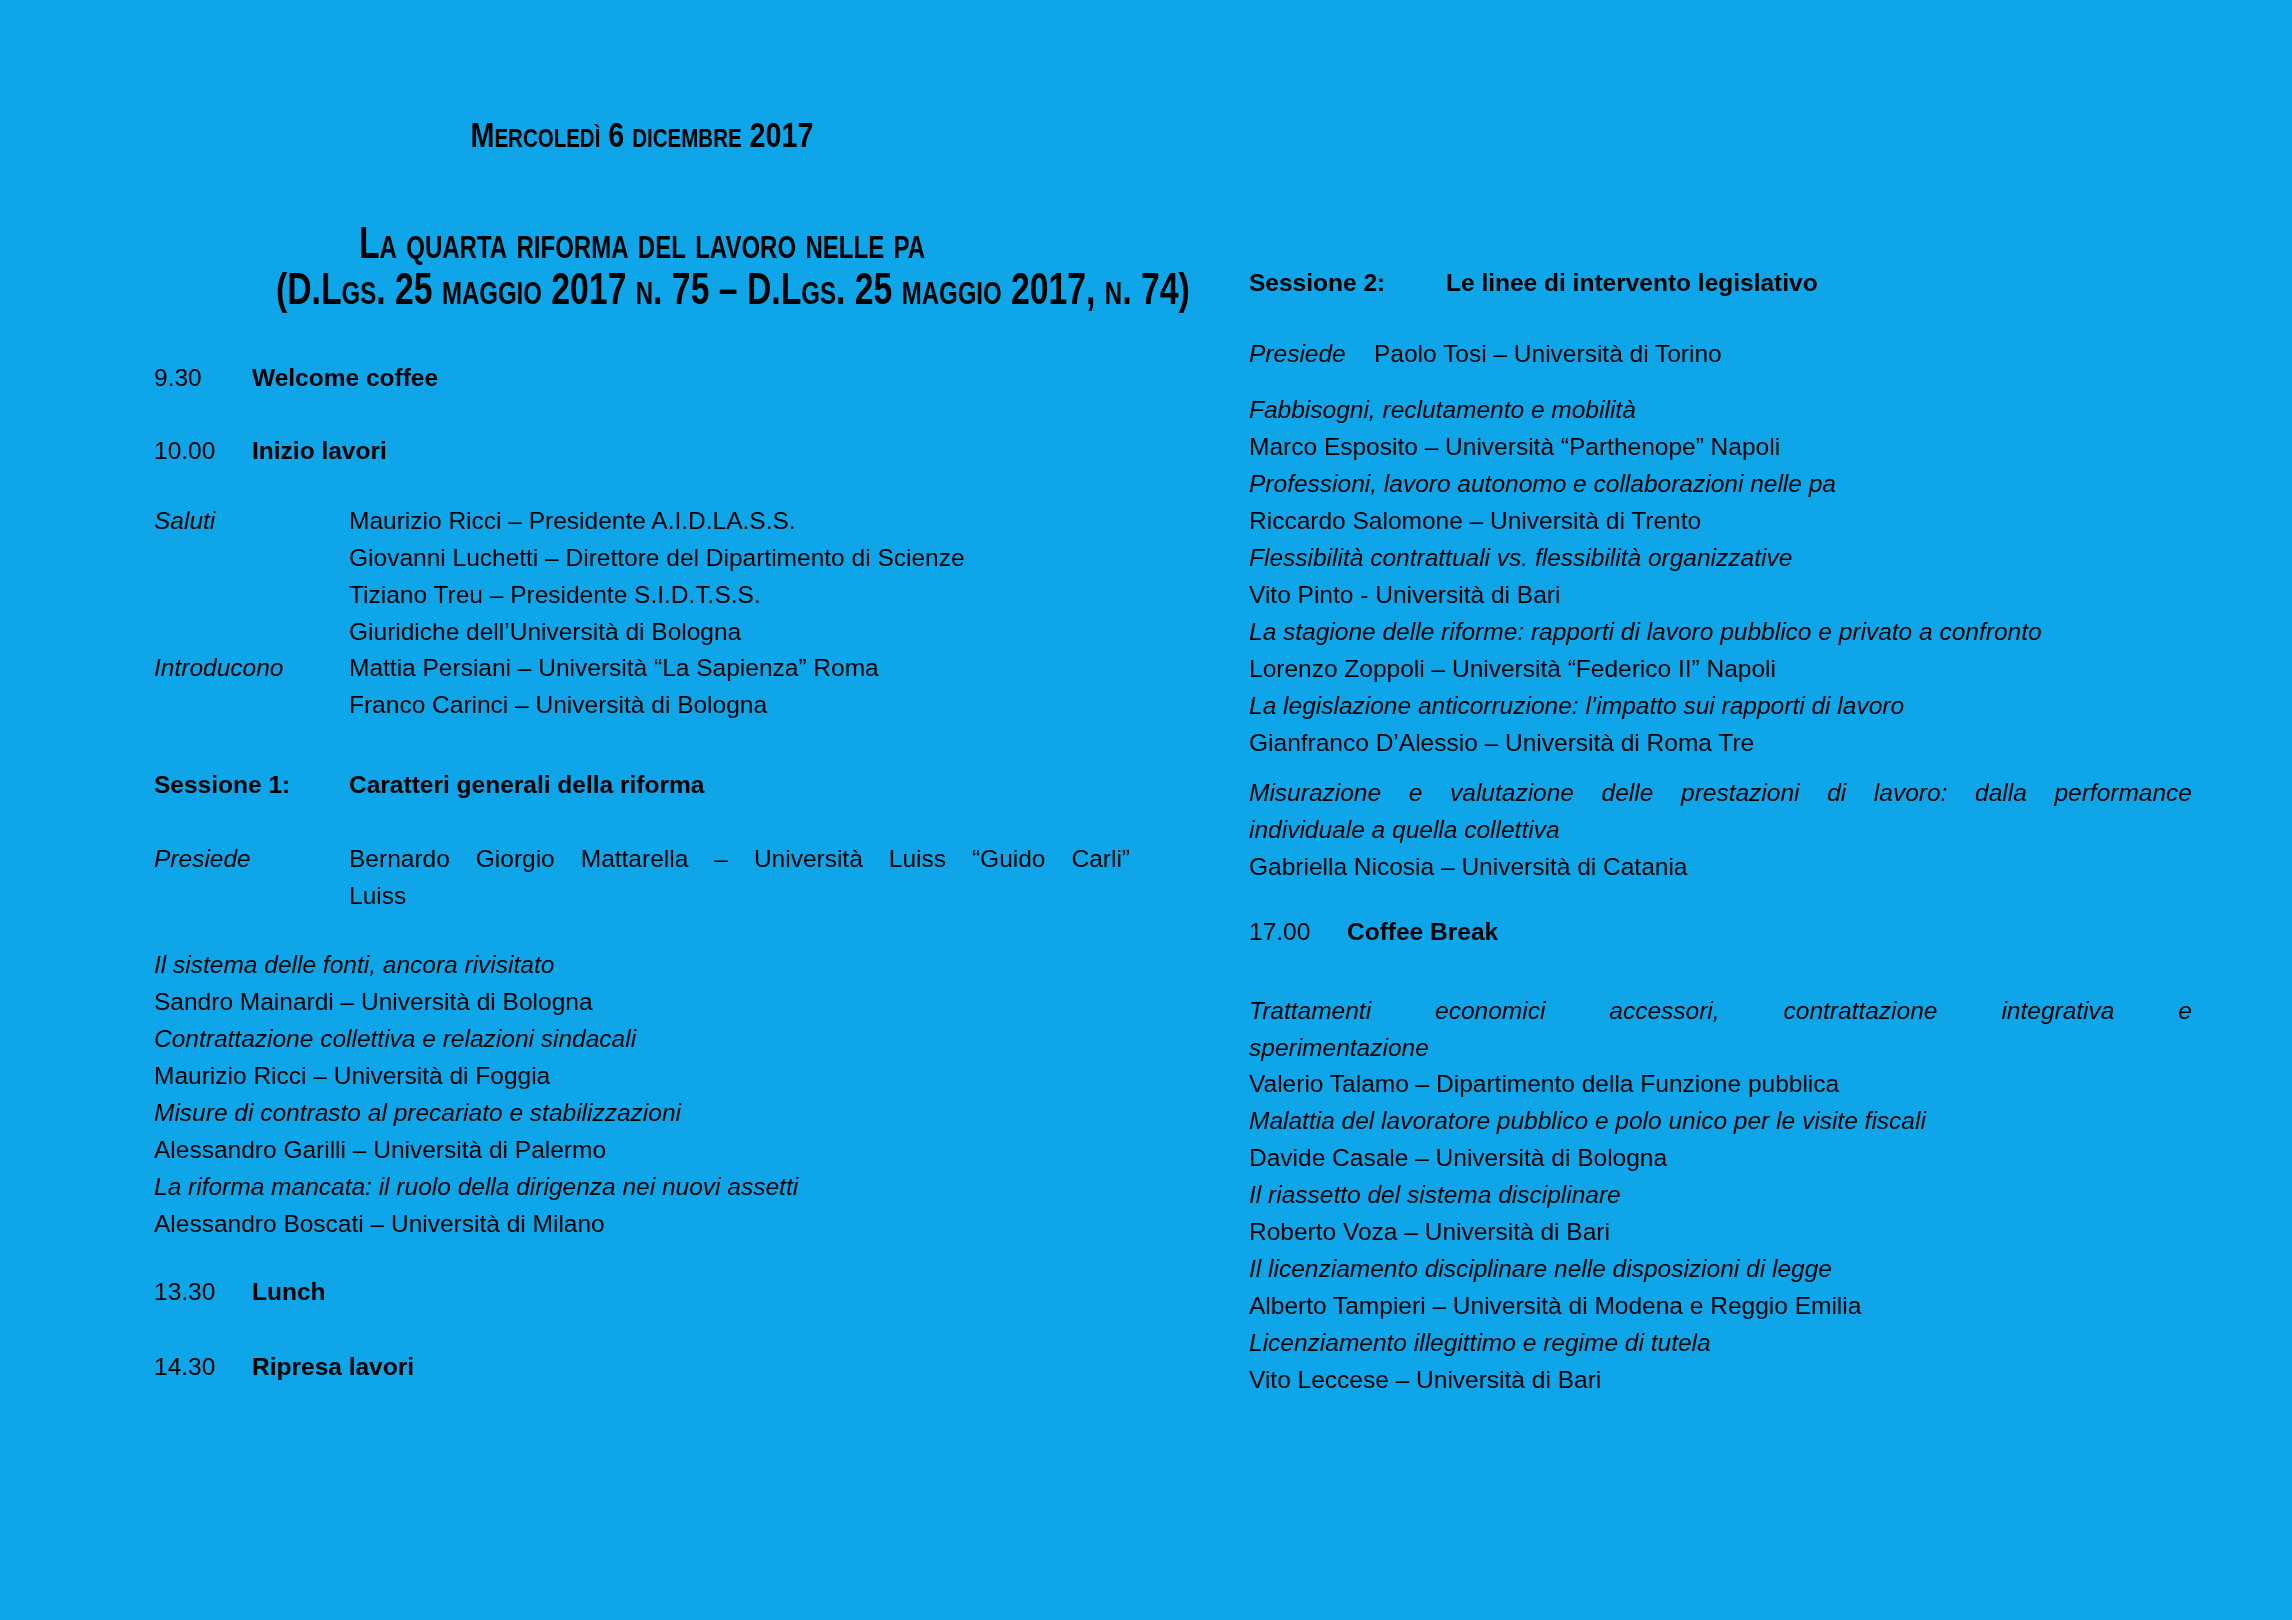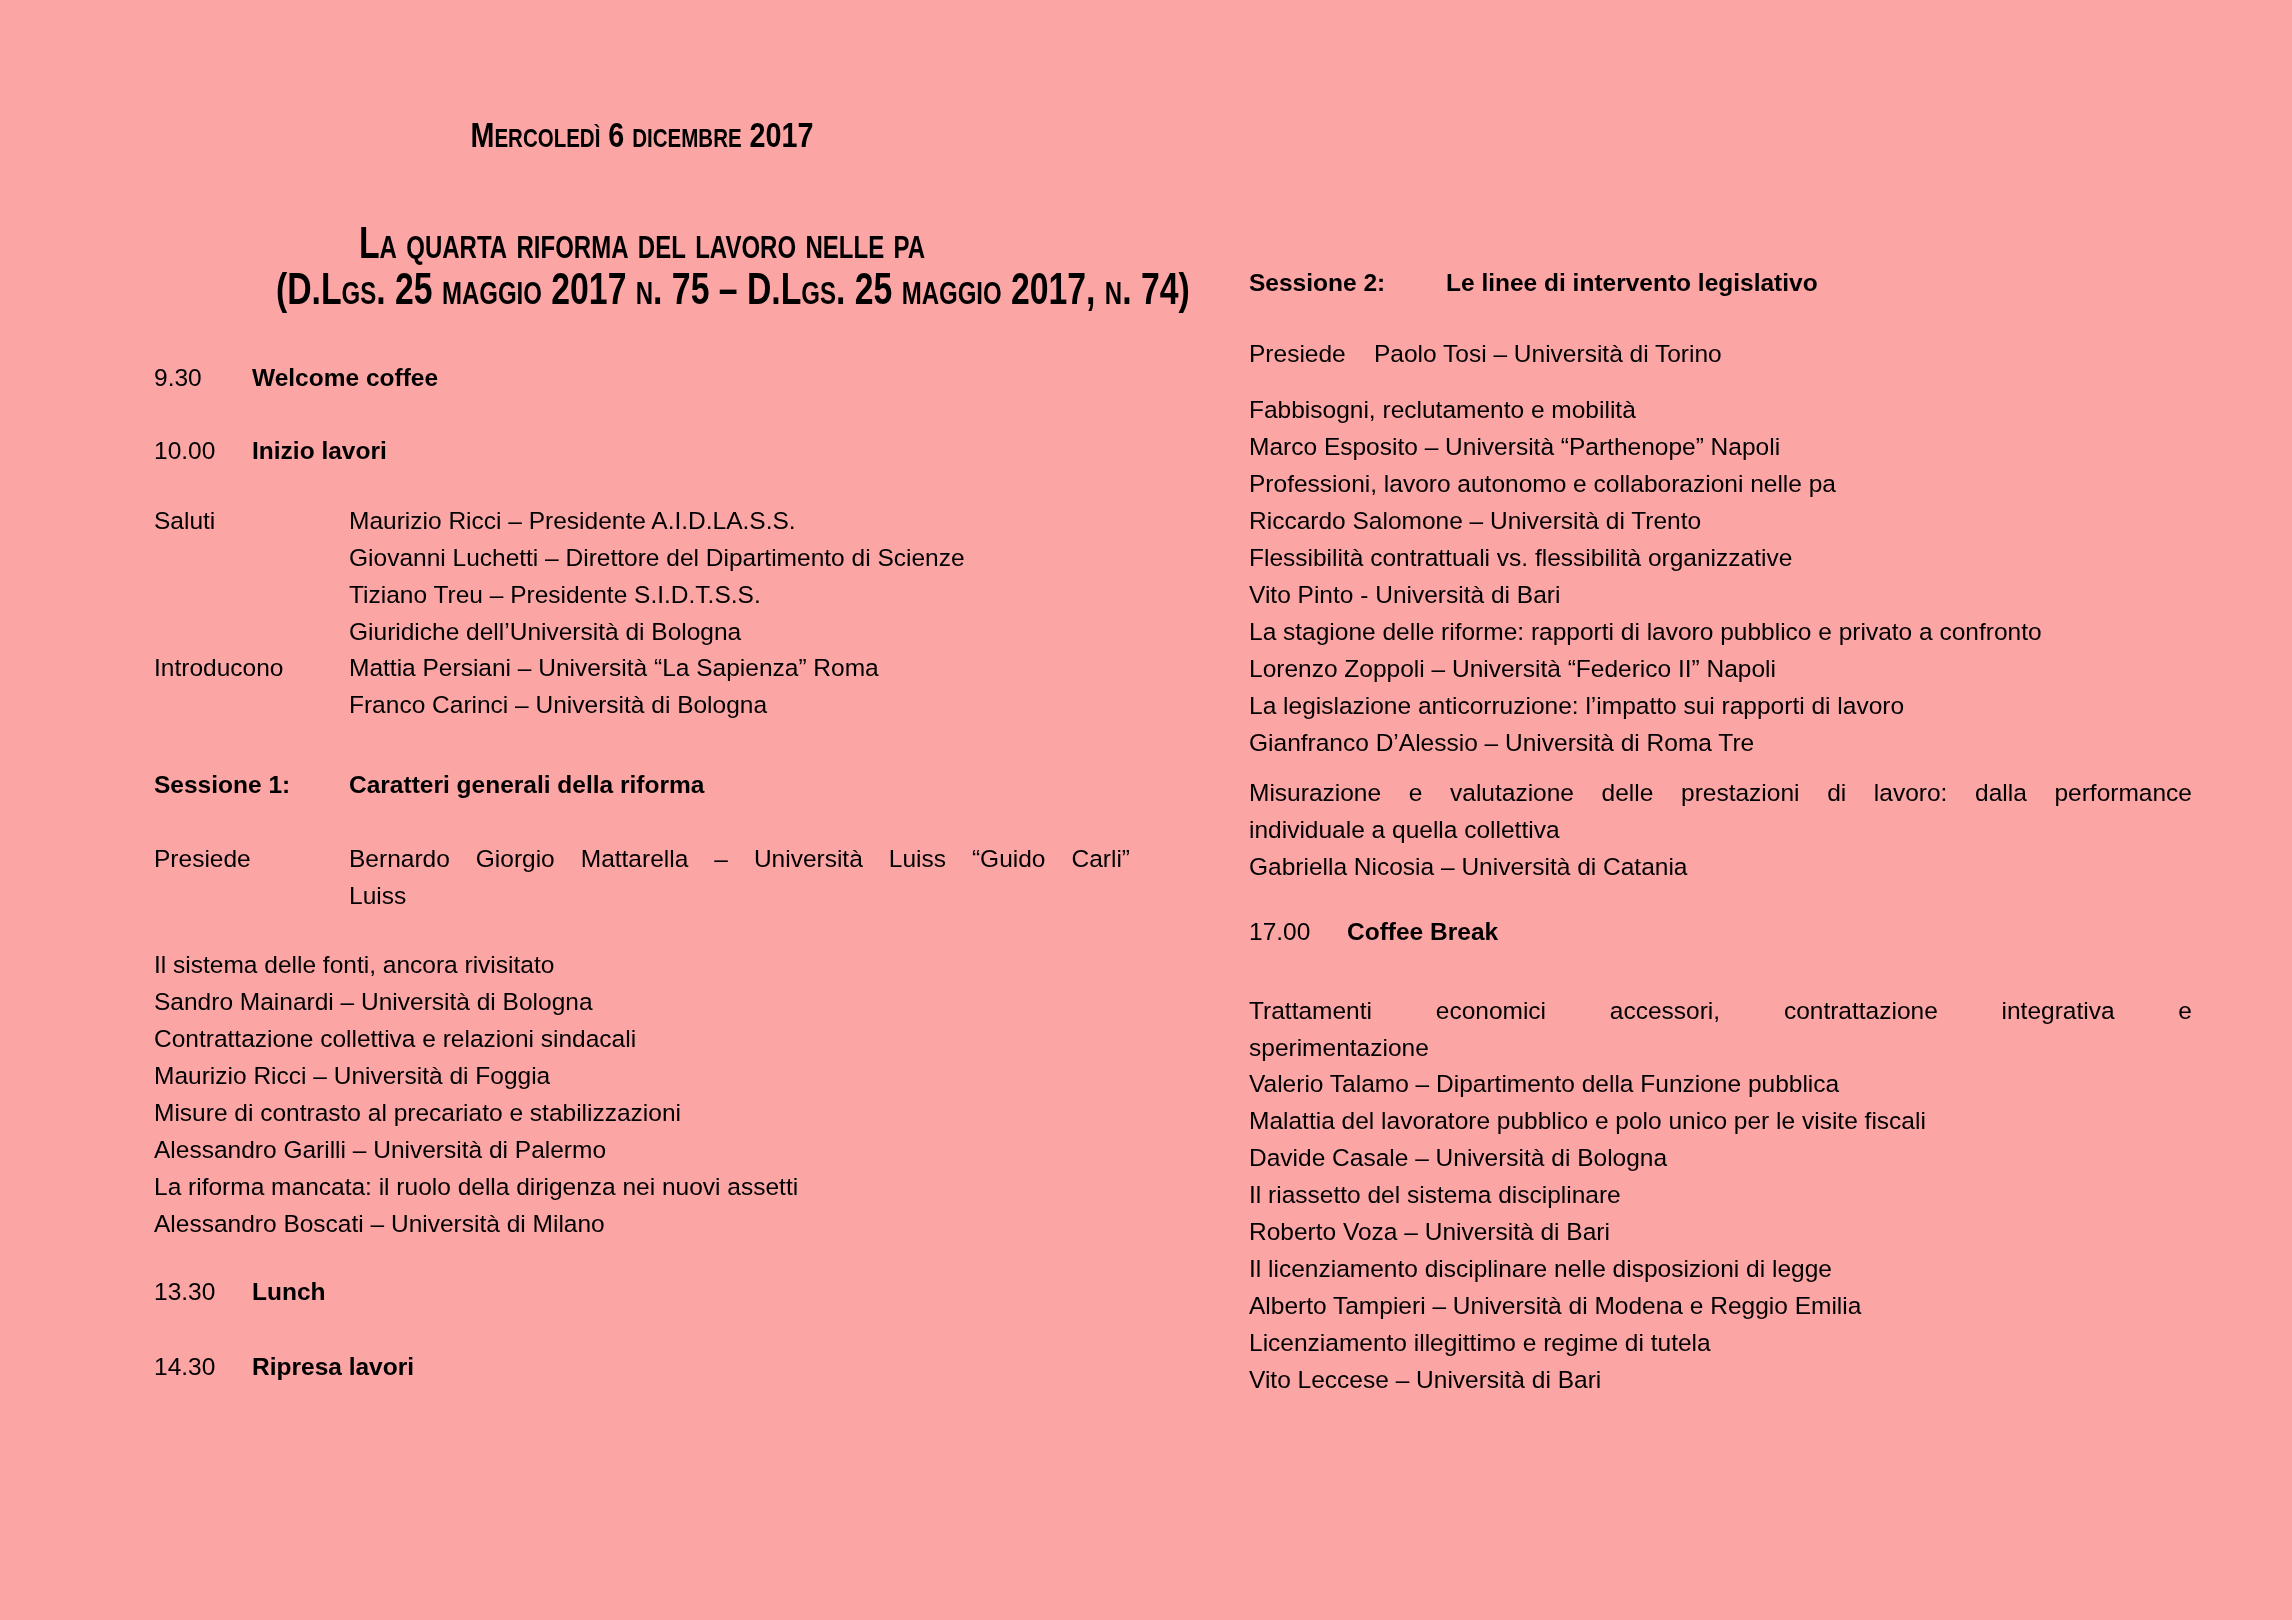--- a/index.html
+++ b/index.html
@@ -4,21 +4,21 @@
 <style>
   html, body {
     margin: 0;
     padding: 0;
     background: #ffffff;
   }
   .page {
     position: relative;
     width: 2293px;
     height: 1620px;
-    background: #fca5a5;
+    background: #0ea5e9;
     color: #000000;
     font-family: "Liberation Sans", "DejaVu Sans", sans-serif;
     font-size: 24.5px;
     line-height: 37px;
     overflow: hidden;
   }
   .abs { position: absolute; }
 
   
   .sc-center {
@@ -35,21 +35,21 @@
   
   .lrow { left: 154px;  width: 976px; }
   .rrow { left: 1249px; width: 943px; }
   .flex { display: flex; align-items: flex-start; }
   .tcol   { flex: none; width: 98px; }
   .w199   { flex: none; width: 195px; }
   .w201   { flex: none; width: 197px; }
   .w128   { flex: none; width: 125px; }
   .grow   { flex: 1 1 auto; min-width: 0; }
   .b  { font-weight: bold; }
-  .it { }
+  .it { font-style: italic; }
   .nw { white-space: nowrap; }
 
   
   .jline {
     text-align: justify;
     height: 37px;
     overflow: hidden;
   }
   .jline::after {
     content: "";

